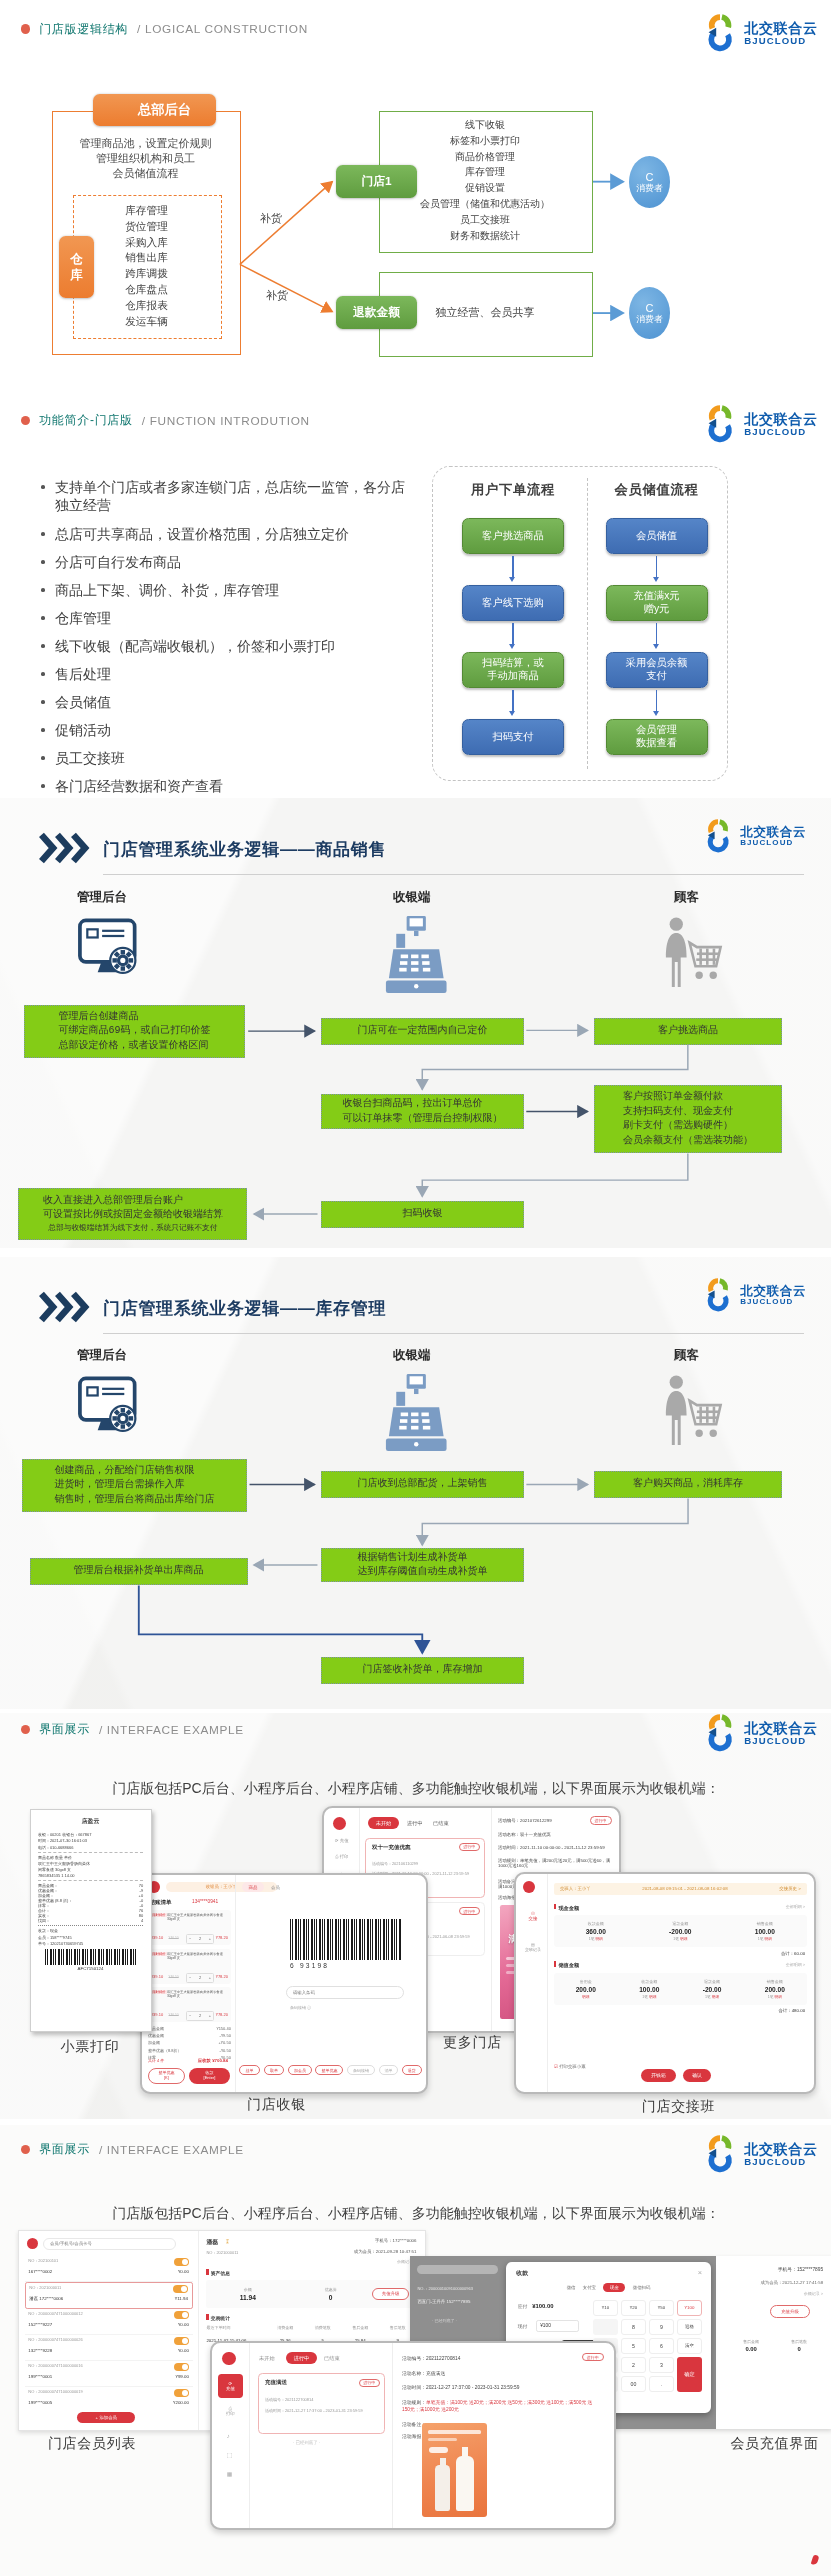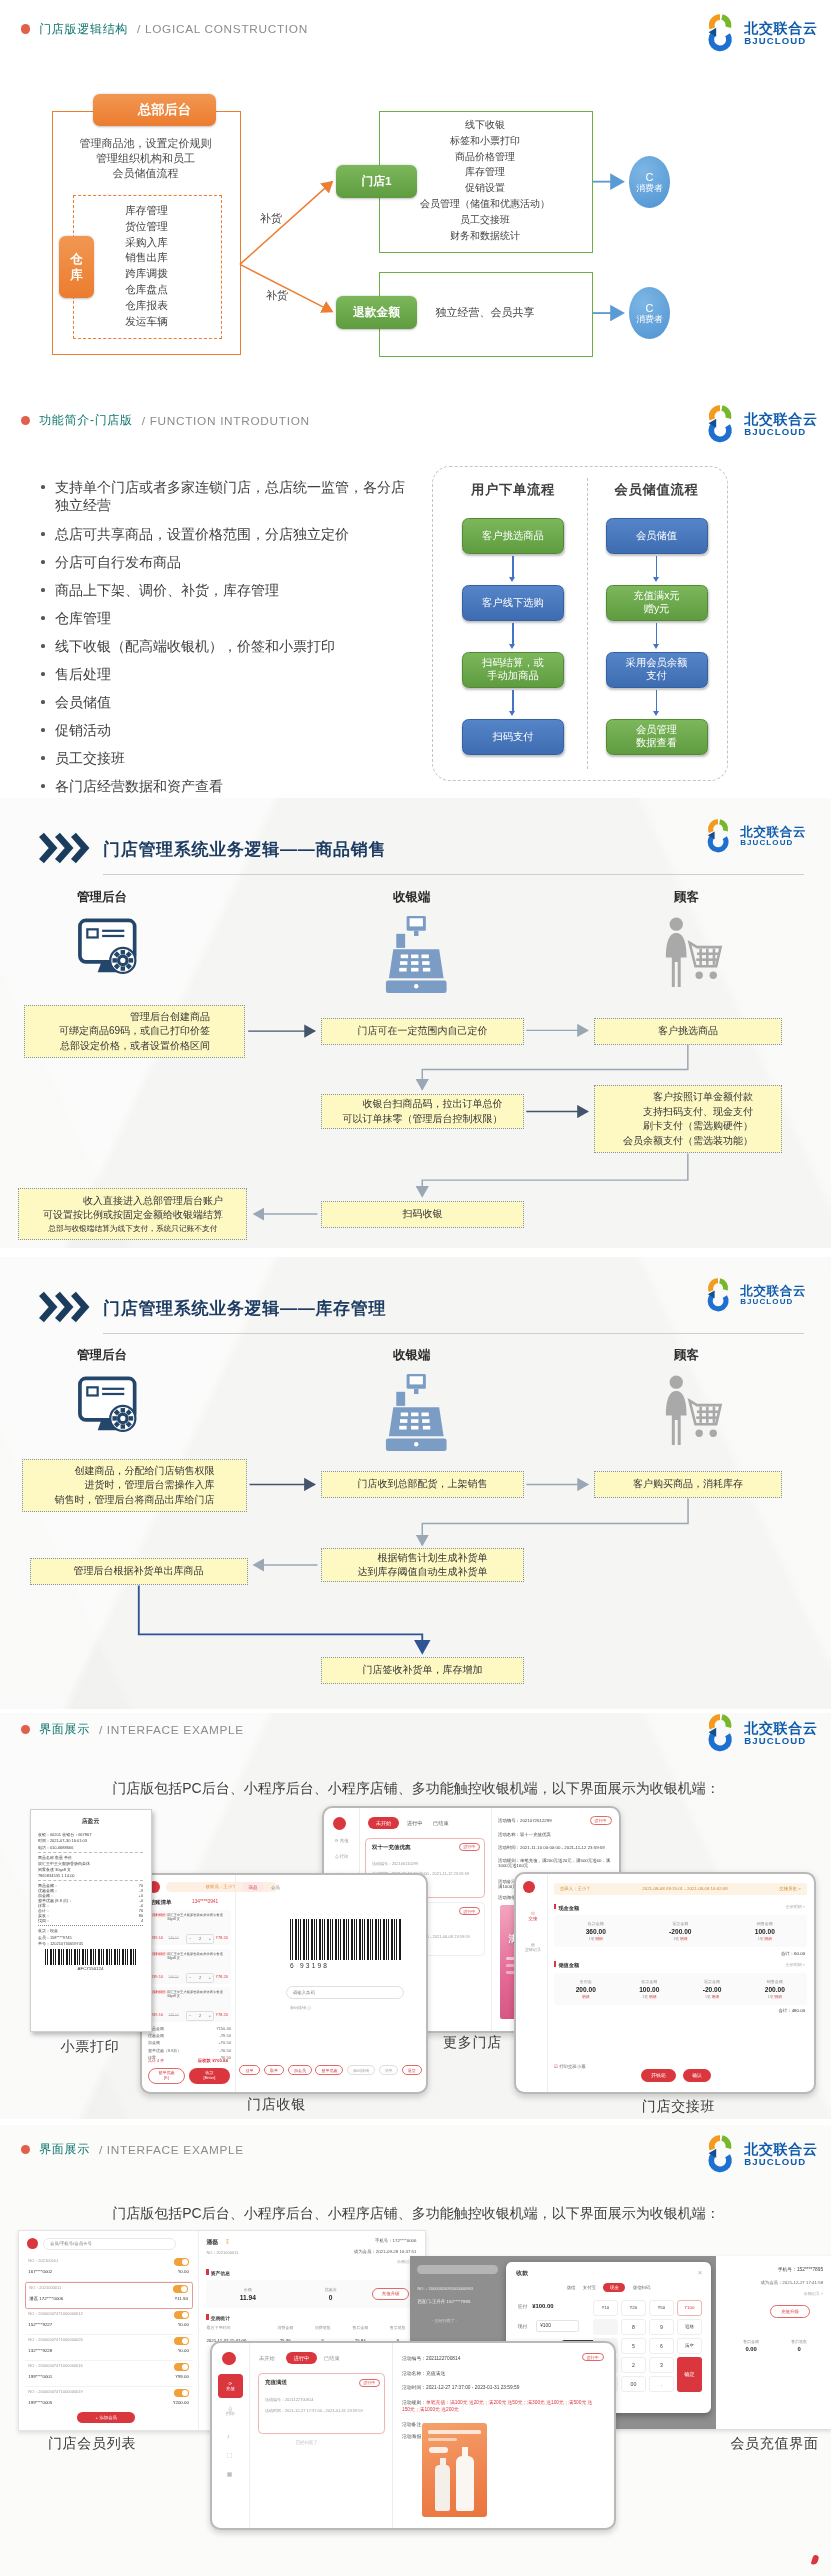--- a/index.html
+++ b/index.html
@@ -46,23 +46,23 @@
   .fhead{font-size:13.3px;font-weight:bold;color:#404040;letter-spacing:0.7px;}
   .step{width:100px;min-height:34px;border-radius:6.6px;color:#fff;font-size:10.3px;line-height:1.25;
         display:flex;align-items:center;justify-content:center;text-align:center;
         box-shadow:0.7px 1.5px 2.2px rgba(0,0,0,.25);}
   .step.g{background:linear-gradient(#7cb85b,#5f9c3f);border:0.7px solid #538934;}
   .step.b{background:linear-gradient(#5585c8,#3e6cb2);border:0.7px solid #35609f;}
   .va{height:31px;width:7.4px;position:relative;}
   .va::before{content:"";position:absolute;left:3px;top:1.5px;bottom:5.9px;width:1.5px;background:#4472c4;}
   .va::after{content:"";position:absolute;left:0;bottom:0;border:3.7px solid transparent;border-top:5.2px solid #4472c4;}
   
-  .fbox{position:absolute;border:1.2px dotted #7e93ad;background:#fef9c3;color:#333;font-size:10px;
+  .fbox{position:absolute;border:1.2px dotted #7e93ad;background:#84cc16;color:#333;font-size:10px;
         line-height:1.45;display:flex;flex-direction:column;align-items:center;justify-content:center;
-        text-align:right;padding:3px 4.4px;box-sizing:border-box;}
+        text-align:left;padding:3px 4.4px;box-sizing:border-box;font-family:Liberation Mono, monospace;}
   .fnote{font-size:7.7px;color:#333;}
   
   .shot{position:absolute;background:#fff;border:2.2px solid #b9b9b9;border-radius:10.3px;box-shadow:0 2.2px 5.9px rgba(0,0,0,.18);overflow:hidden;}
   .paper{position:absolute;background:#fff;border:0.7px solid #cfcfcf;box-shadow:2.2px 3px 4.4px rgba(0,0,0,.25);overflow:hidden;}
   .cap{position:absolute;font-size:14px;color:#3b3b3b;text-align:center;letter-spacing:0.7px;}
   .rc{background:#d9363e;border-radius:50%;position:absolute;}
   .mtxt{position:absolute;color:#555;}
   .pill{position:absolute;border-radius:73px;display:flex;align-items:center;justify-content:center;box-sizing:border-box;}
   .pill.red{background:#d9363e;color:#fff;}
   .pill.redo{border:0.7px solid #e06a6a;color:#d9363e;background:#fff;}

